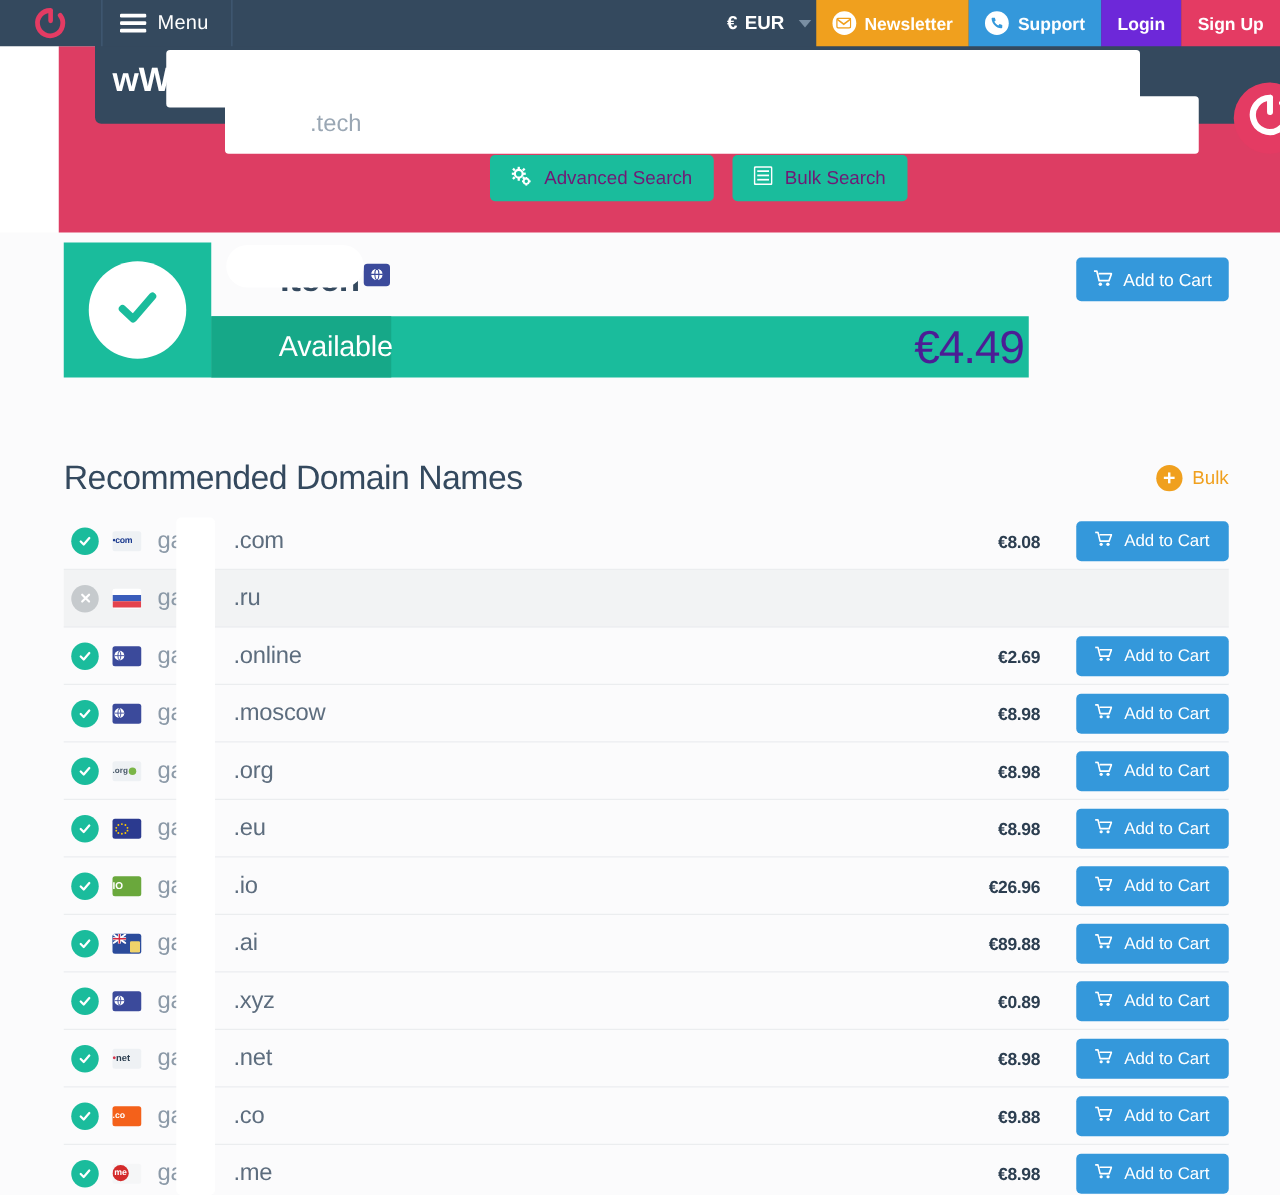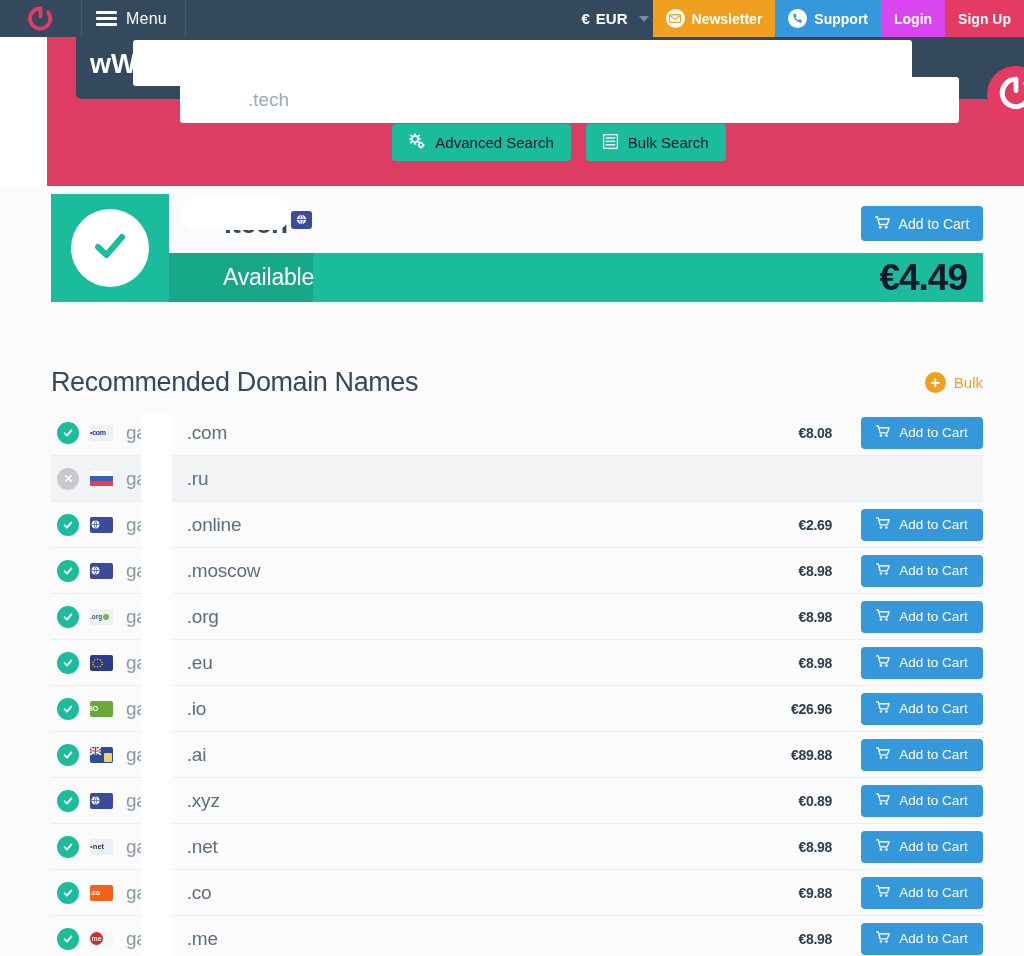--- a/index.html
+++ b/index.html
@@ -43,21 +43,21 @@
     margin-left: 5px;
   }
   .nav-btn {
     display:flex; align-items:center; justify-content:center; gap:7px;
     color:#fff; font-size:14px; font-weight:bold;
     padding: 0 13px; height: 37px; white-space: nowrap;
     cursor: pointer;
   }
   .nav-btn.newsletter { background:#f0a01e; }
   .nav-btn.support { background:#3498db; }
-  .nav-btn.login { background:#d946ef; }
+  .nav-btn.login { background:#6d28d9; }
   .nav-btn.signup { background:#e43b63; }
   .nav-icon-circle {
     width:19px; height:19px; border-radius:50%;
     background:#fff; display:flex; align-items:center; justify-content:center;
     flex: 0 0 19px;
   }
 
   
   .hero {
     position: absolute; top: 37px; left: 0;
@@ -97,21 +97,21 @@
     width: 57px; height: 57px; border-radius: 50%;
     background:#e43b63;
     display:flex; align-items:center; justify-content:center;
     cursor:pointer;
   }
   .hero-actions {
     position:absolute; top: 87px; left: 0; width: 1024px;
     display:flex; justify-content:center; gap: 15px;
   }
   .hero-btn {
-    background:#1abc9c; color:#0f172a; border:none;
+    background:#1abc9c; color:#701a75; border:none;
     border-radius: 4px; height: 37px;
     padding: 0 17px;
     font-size: 15px;
     display:flex; align-items:center; gap:10px;
     cursor:pointer;
     font-family: "Liberation Sans", sans-serif;
   }
 
   
   .main {
@@ -151,33 +151,33 @@
     display:inline-flex; align-items:center; justify-content:center;
     width: 21px; height: 18px; border-radius: 3px;
     background:#3b4a9b; margin-left: 3px; vertical-align: middle;
     position: relative; top: -4px;
   }
   .result-cart {
     position:absolute; right: 0; top: 12px;
   }
   .result-status {
     position:absolute; left: 118px; top: 59px;
-    width: 814px; height: 49px;
+    width: 654px; height: 49px;
     background:#1abc9c;
     display:flex; align-items:center; justify-content:space-between;
   }
   .status-label {
     background:#16a888; color:#fff; font-size: 23px;
     height: 49px; width: 144px;
     display:flex; align-items:center; padding-left: 54px;
     letter-spacing: -0.2px;
   }
   .status-price {
-    color:#0f172a; font-size: 37px; font-weight: bold;
-    padding-right: 16px; letter-spacing: -1px;
+    color:#4c1d95; font-size: 37px; font-weight: normal;
+    padding-right: 4px; letter-spacing: -1px;
   }
 
   
   .rec-head {
     position:absolute; left: 51px; top: 172px;
     width: 932px; height: 48px;
     display:flex; align-items:center; justify-content:space-between;
   }
   .rec-title { font-size: 27px; color:#34495e; letter-spacing: -0.4px; }
   .bulk-link {

